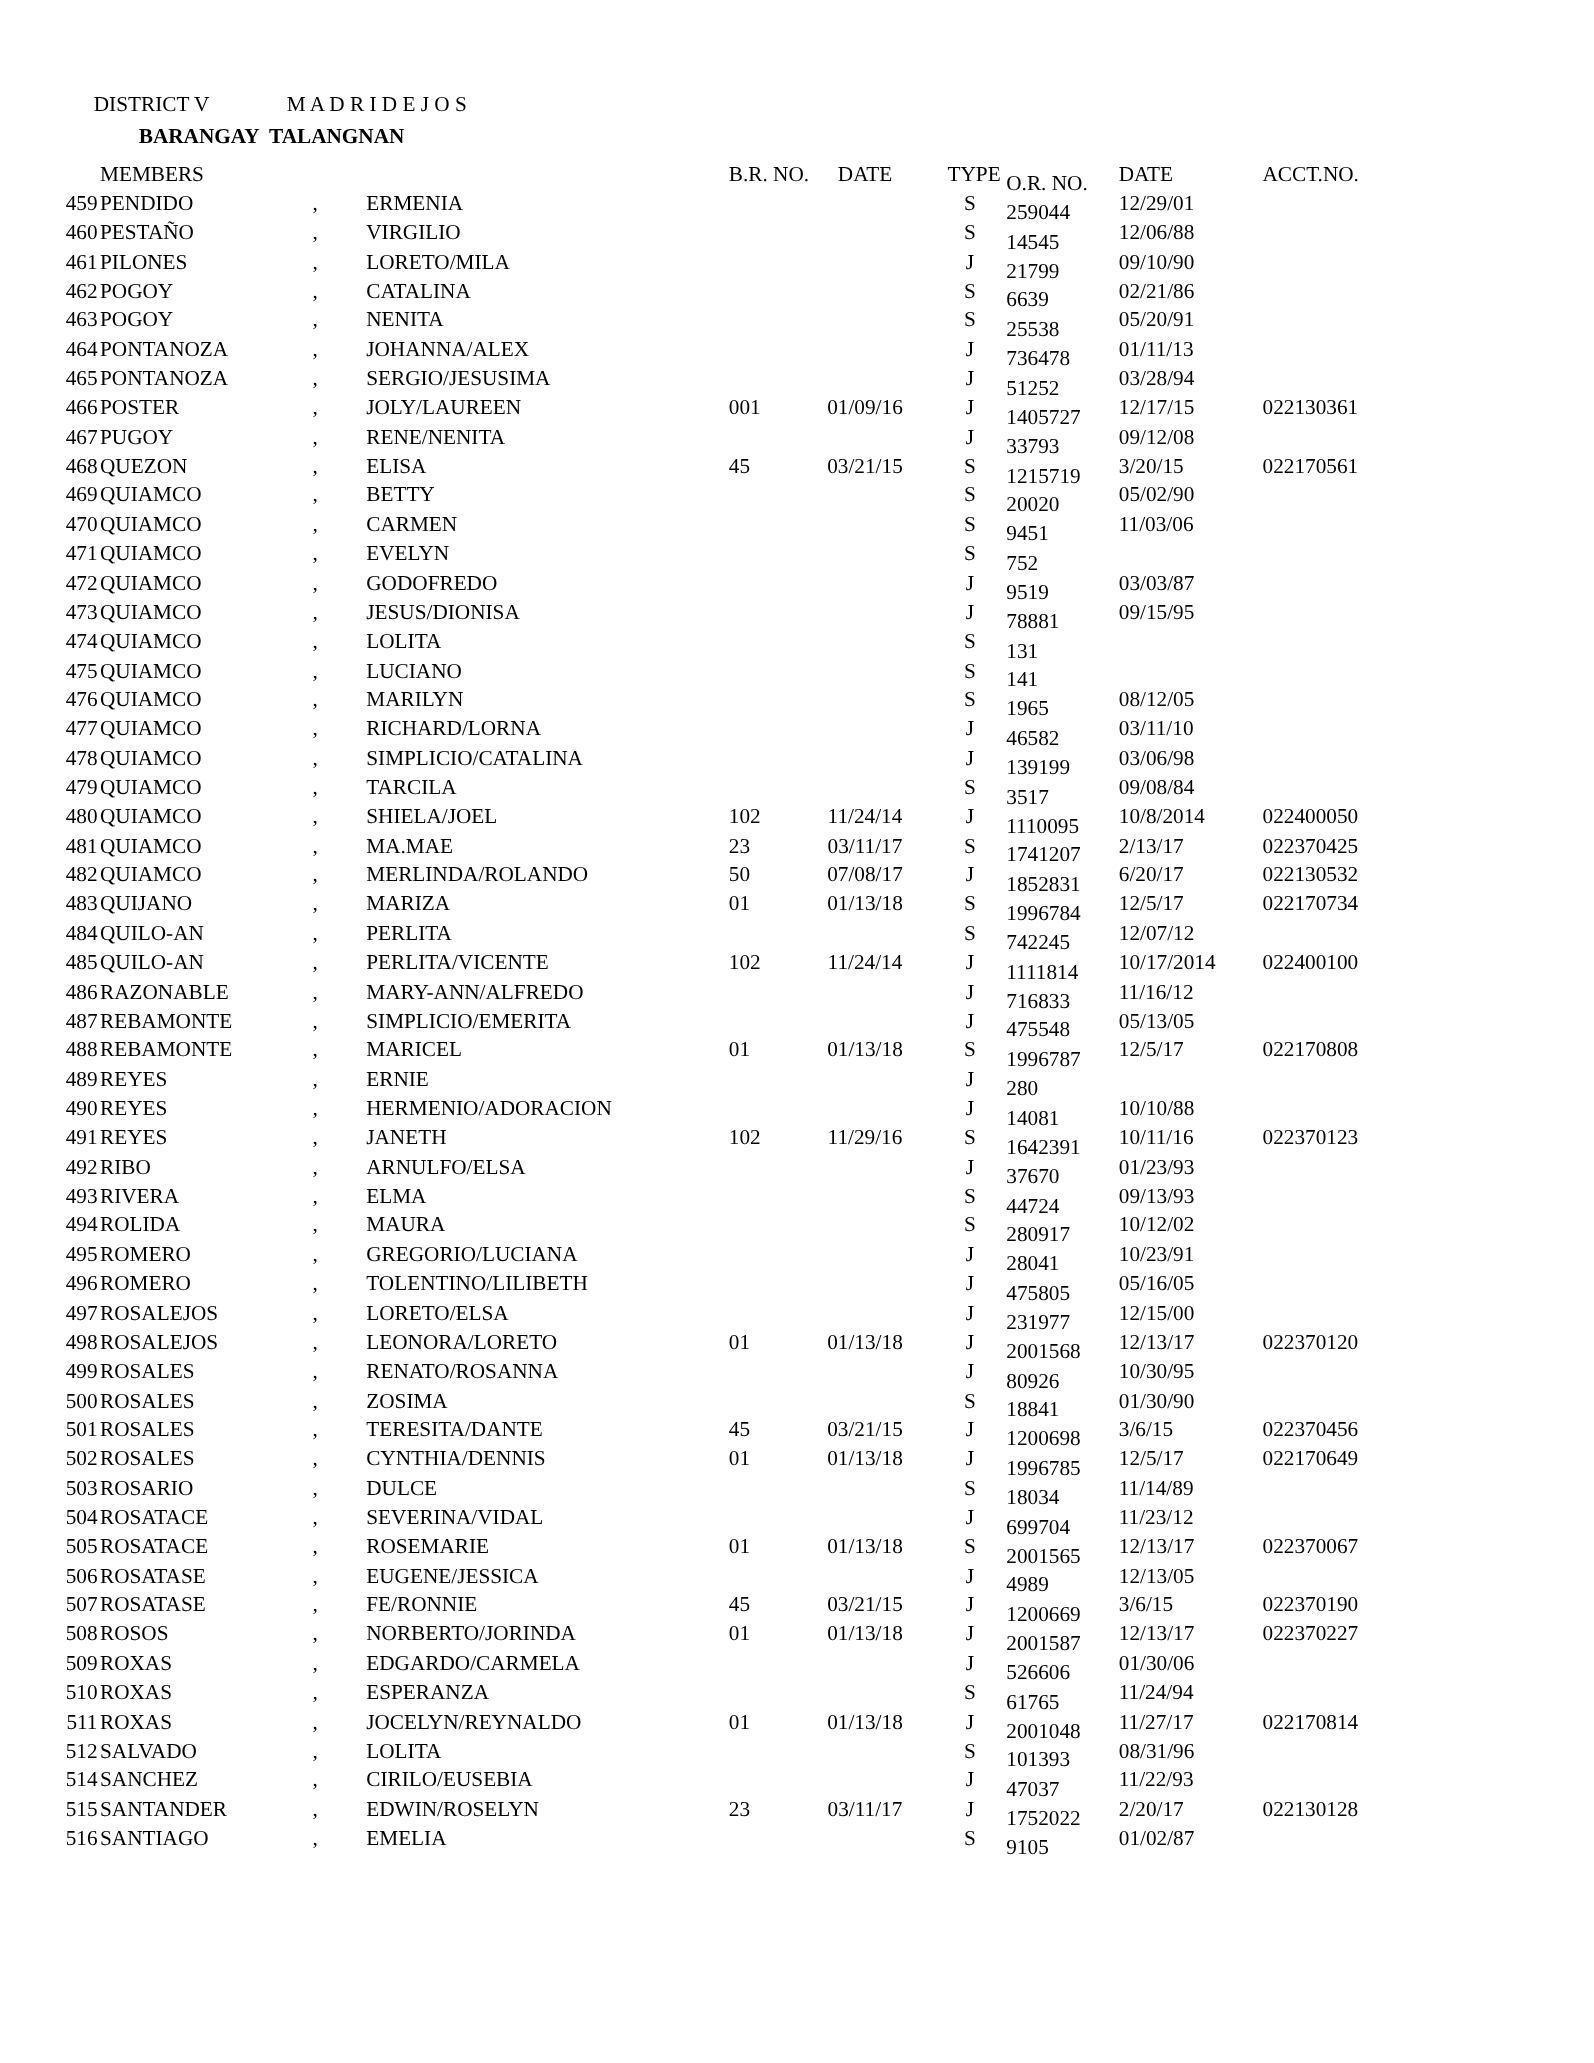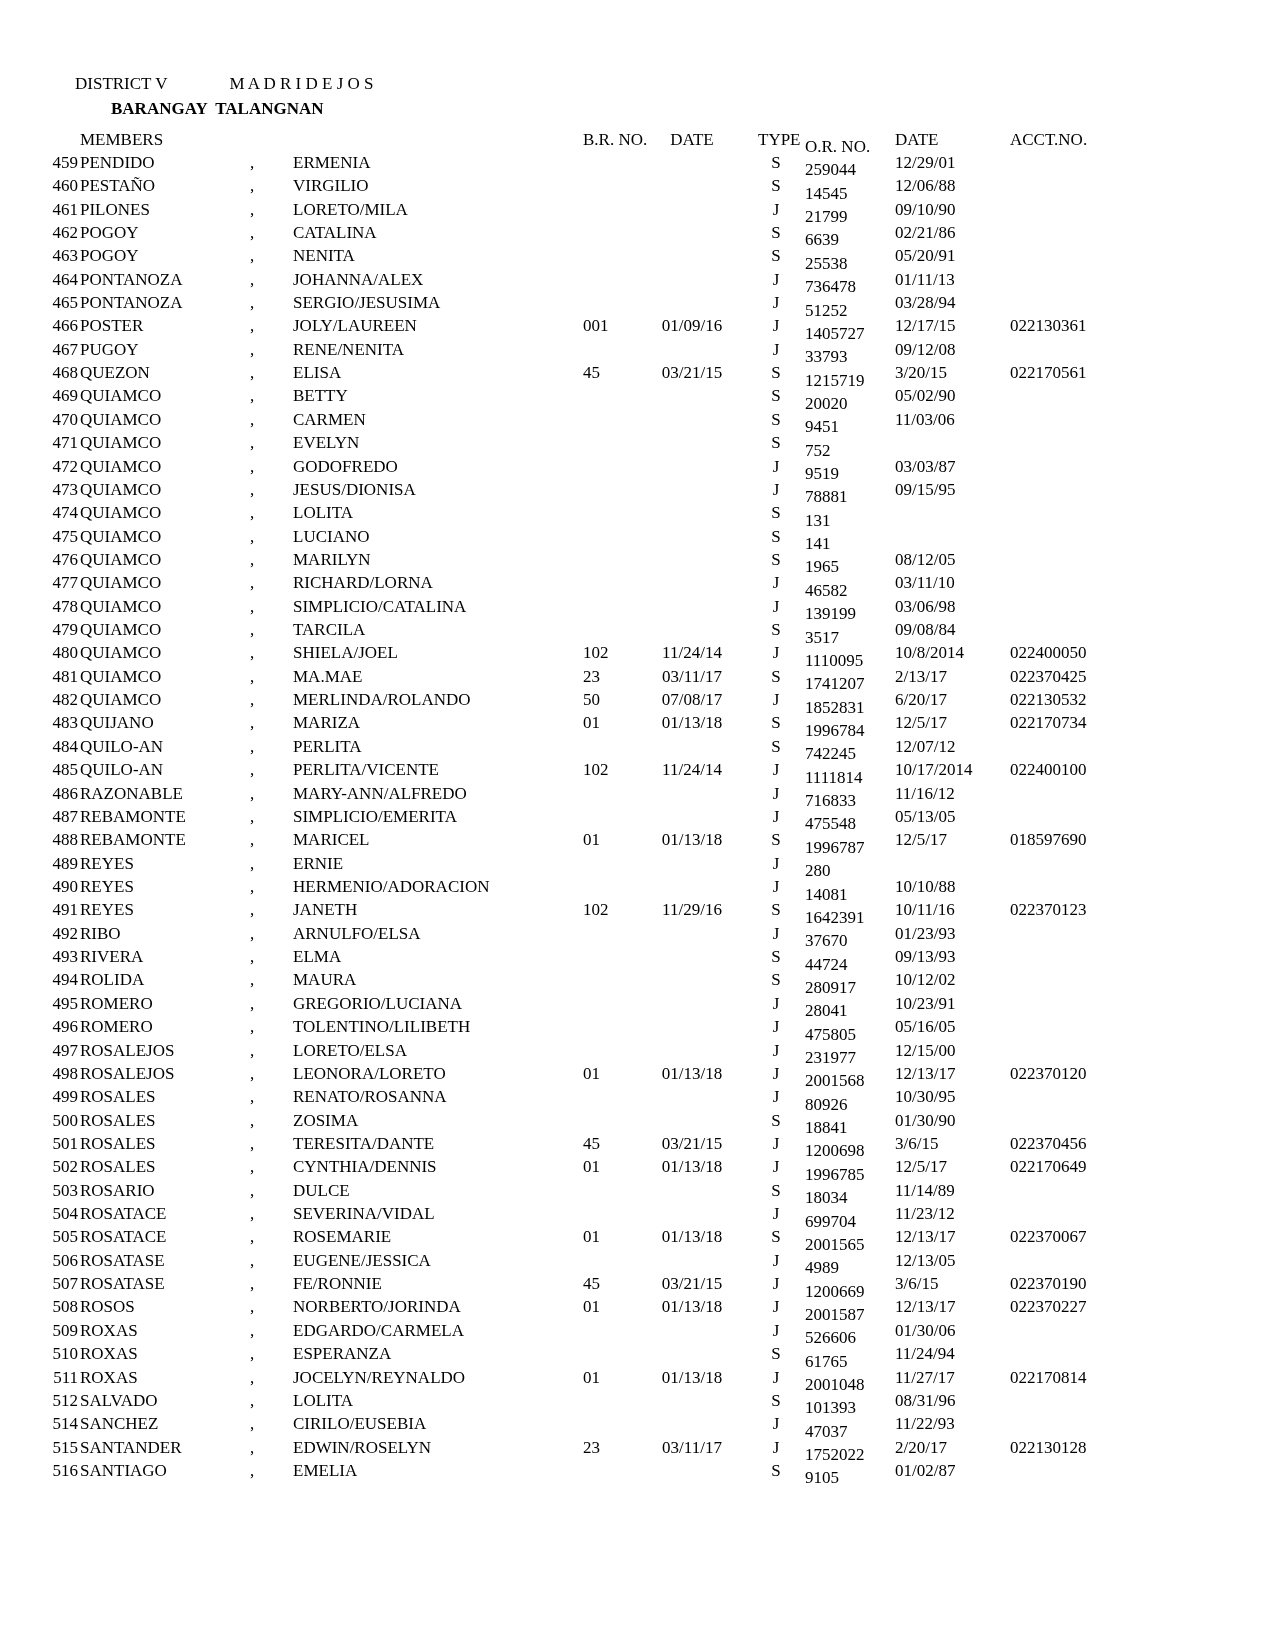--- a/index.html
+++ b/index.html
@@ -442,21 +442,21 @@
   <div class="row">
     <div class="c0">488</div>
     <div class="c1">REBAMONTE</div>
     <div class="c2">,</div>
     <div class="c3">MARICEL</div>
     <div class="c4">01</div>
     <div class="c5">01/13/18</div>
     <div class="c6">S</div>
     <div class="c7">1996787</div>
     <div class="c8">12/5/17</div>
-    <div class="c9">018597690</div>
+    <div class="c9">022170808</div>
   </div>
 
   <div class="row">
     <div class="c0">489</div>
     <div class="c1">REYES</div>
     <div class="c2">,</div>
     <div class="c3">ERNIE</div>
     <div class="c4"></div>
     <div class="c5"></div>
     <div class="c6">J</div>

